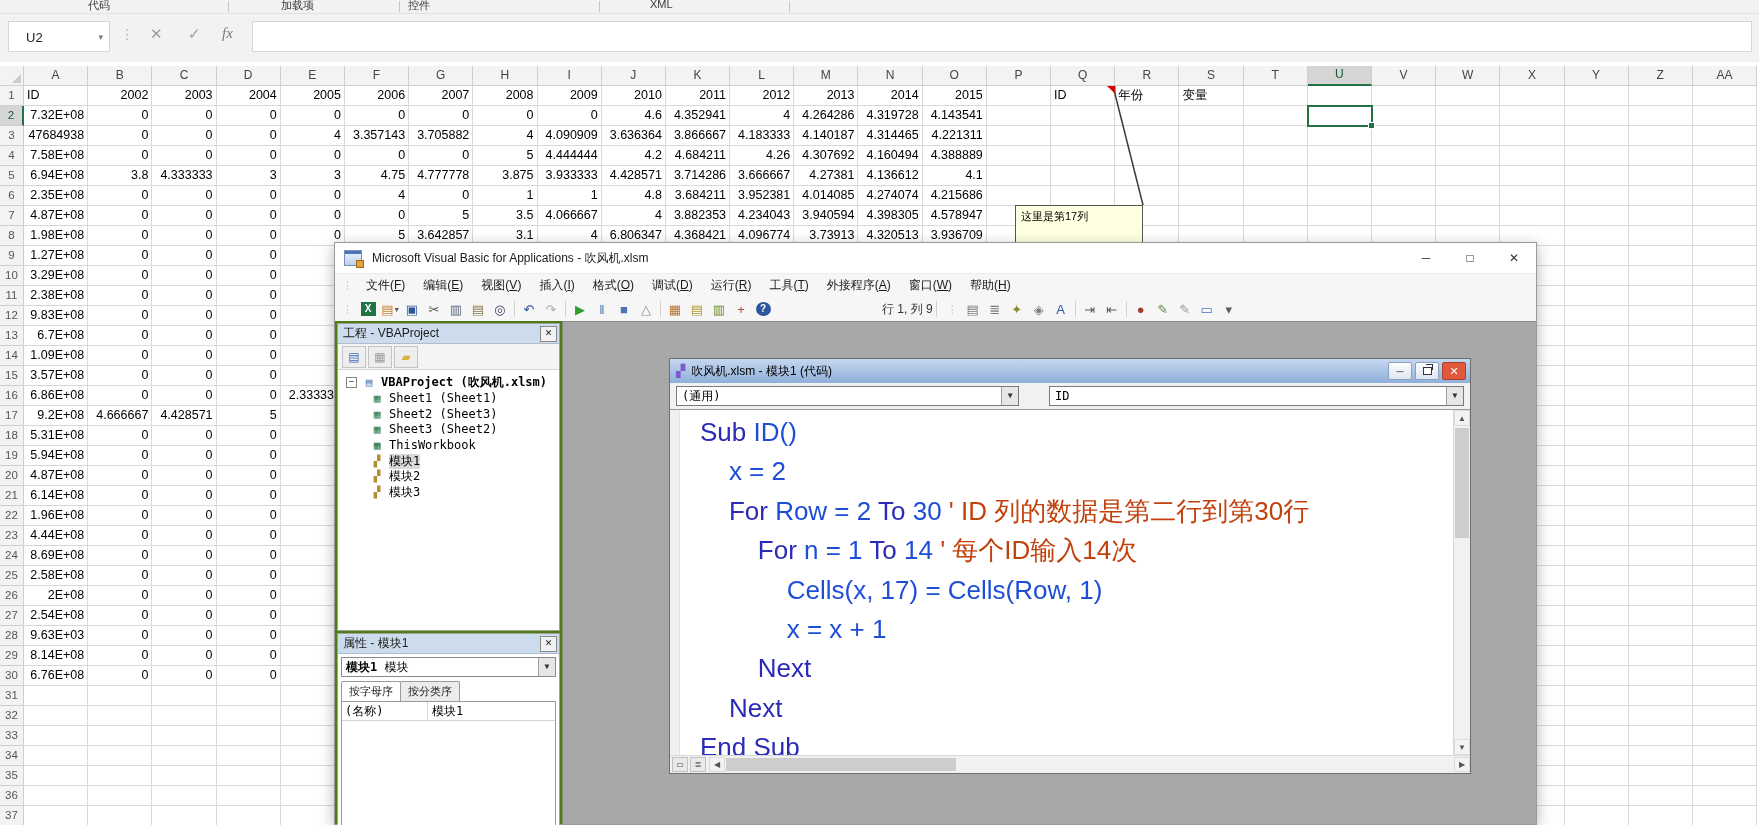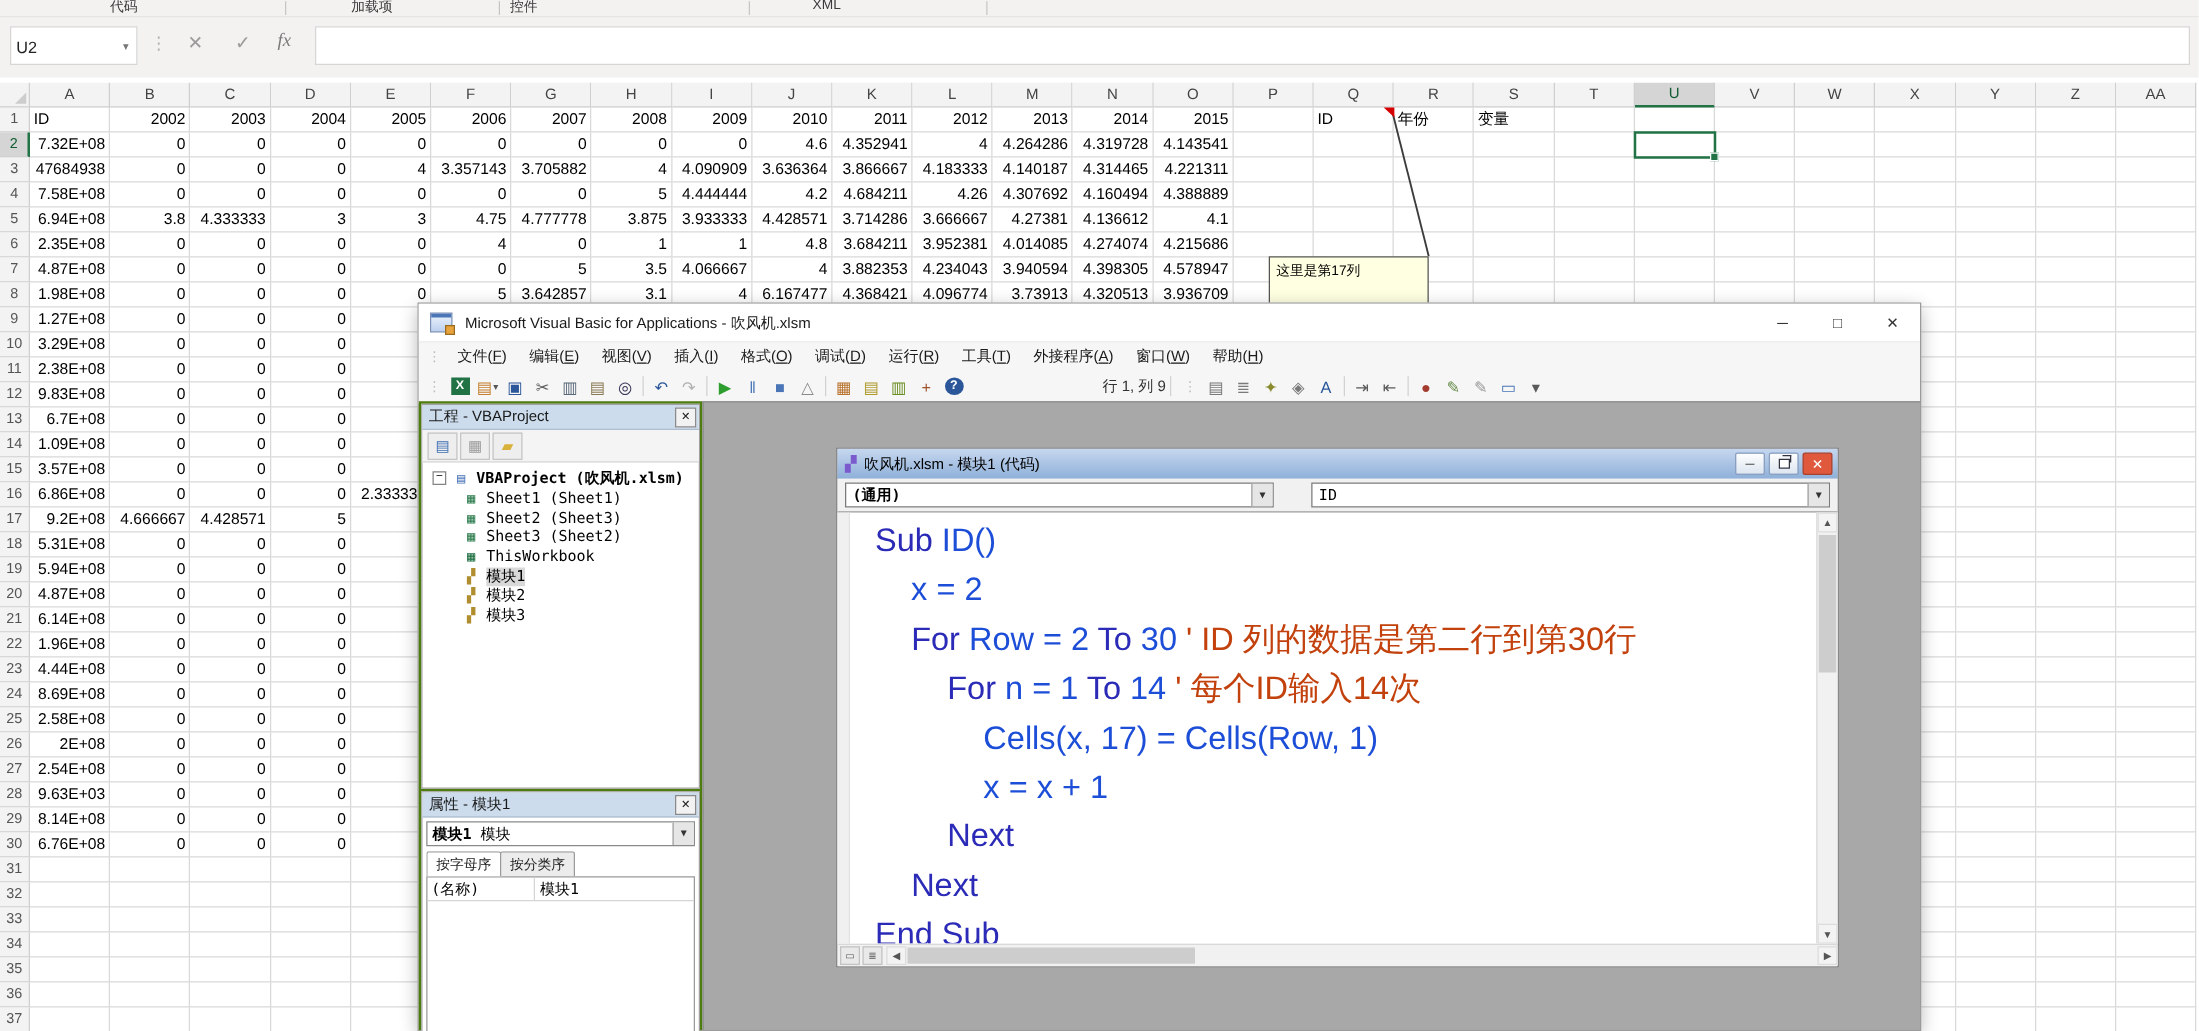--- a/index.html
+++ b/index.html
@@ -8,21 +8,21 @@
 
   
   #ribbon{position:absolute;left:0;top:0;width:1759px;height:13px;background:#f3f2f1;border-bottom:1px solid #e3e1df}
   .ribbon-label{position:absolute;top:-2px;font-size:11px;color:#3b3b3b}
   #rg0{left:88px}#rg1{left:281px}#rg2{left:408px}#rg3{left:650px}
   .ribbon-sep{position:absolute;top:1px;width:1px;height:11px;background:#c8c6c4}
   #rs0{left:228px}#rs1{left:399px}#rs2{left:599px}#rs3{left:789px}
 
   
   #fxrow{position:absolute;left:0;top:14px;width:1759px;height:48px;background:#f3f2f1}
-  #namebox{position:absolute;left:8px;top:7px;width:102px;height:31px;background:#fff;border:1px solid #d6d6d6;font-size:13px;color:#222;line-height:31px;padding-left:4px;box-sizing:border-box}
+  #namebox{position:absolute;left:8px;top:7px;width:102px;height:31px;background:#fff;border:1px solid #d6d6d6;font-size:13px;color:#222;line-height:31px;padding-left:17px;box-sizing:border-box}
   #namebox .nb-arrow{position:absolute;right:6px;top:0;font-size:9px;color:#777}
   .fxdots{position:absolute;left:120px;top:12px;color:#b5b3b1;font-size:14px}
   .fxbtn{position:absolute;top:11px;font-size:15px;color:#9b9b9b}
   #fxcancel{left:150px}#fxenter{left:188px}
   #fxfx{left:222px;font-style:italic;font-family:"Liberation Serif",serif;font-size:15px;color:#7a7a7a}
   #fxinput{position:absolute;left:252px;top:7px;width:1500px;height:31px;background:#fff;border:1px solid #d6d6d6;box-sizing:border-box;font-size:12.5px;line-height:29px;padding-left:6px}
 
   
   #grid{position:absolute;left:0;top:66px;width:1759px;height:759px;overflow:hidden;z-index:1}
   #grid-header{display:flex;height:20px}
@@ -95,21 +95,21 @@
   .cw-title{height:24px;background:linear-gradient(#c6d7ef,#8fb0d9);display:flex;align-items:center;padding:0 4px 0 6px;flex:none}
   .cw-icon{font-size:12px;color:#7a5acd;flex:none}
   .cw-title-text{font-size:12px;color:#000;margin-left:6px}
   .cw-title .spacer{flex:1}
   .cw-btn{width:22px;height:16px;margin-left:3px;background:linear-gradient(#fdfefe,#dde5f0);border:1px solid #8aa0c0;border-radius:2px;display:flex;align-items:center;justify-content:center;font-size:10px;color:#333;flex:none}
   .cw-btn.close{background:#e0593c;color:#fff;border-color:#a8412c;font-size:11px}
   .ri{width:7px;height:6px;border:1px solid #334;position:relative;background:#fff}
   .ri::before{content:"";position:absolute;left:2px;top:-4px;width:6px;height:5px;border:1px solid #334;border-left:none;border-bottom:none}
   .cw-combos{height:26px;background:#f1f1f1;display:flex;align-items:center;padding:0 6px;flex:none}
   .combo{height:20px;background:#fff;border:1px solid #7a7a7a;display:flex;align-items:center;font-size:12px;font-family:"DejaVu Sans Mono",monospace;padding-left:5px;box-sizing:border-box}
-  #combo-general{width:344px;font-weight:bold}
+  #combo-general{width:344px;font-weight:normal}
   #combo-proc{width:416px;margin-left:30px}
   .cw-body{flex:1;display:flex;background:#fff;border-top:1px solid #9a9a9a;overflow:hidden}
   .marginbar{width:9px;background:#f0f0f0;border-right:1px solid #e2e2e2;flex:none}
   .codearea{flex:1;overflow:hidden;padding:3px 0 0 20px}
   .code-line{font-size:26px;line-height:39.4px;white-space:pre}
   .seg-k{color:#2b2bb8}
   .seg-n{color:#1d4ed8}
   .seg-c{color:#c2410c}
   .vscroll{width:16px;flex:none;background:#f1f1f1;border-left:1px solid #d9d9d9;display:flex;flex-direction:column;align-items:center}
   .varrow{width:16px;height:16px;font-size:8px;line-height:15px;text-align:center;color:#555;background:#f3f3f3;border:1px solid #dcdcdc;box-sizing:border-box;flex:none}
@@ -395,21 +395,21 @@
           <div class="rh">8</div>
           <div class="cell num">1.98E+08</div>
           <div class="cell num">0</div>
           <div class="cell num">0</div>
           <div class="cell num">0</div>
           <div class="cell num">0</div>
           <div class="cell num">5</div>
           <div class="cell num">3.642857</div>
           <div class="cell num">3.1</div>
           <div class="cell num">4</div>
-          <div class="cell num">6.167477</div>
+          <div class="cell num">6.806347</div>
           <div class="cell num">4.368421</div>
           <div class="cell num">4.096774</div>
           <div class="cell num">3.73913</div>
           <div class="cell num">4.320513</div>
           <div class="cell num">3.936709</div>
           <div class="cell"></div>
           <div class="cell"></div>
           <div class="cell"></div>
           <div class="cell"></div>
           <div class="cell"></div>

